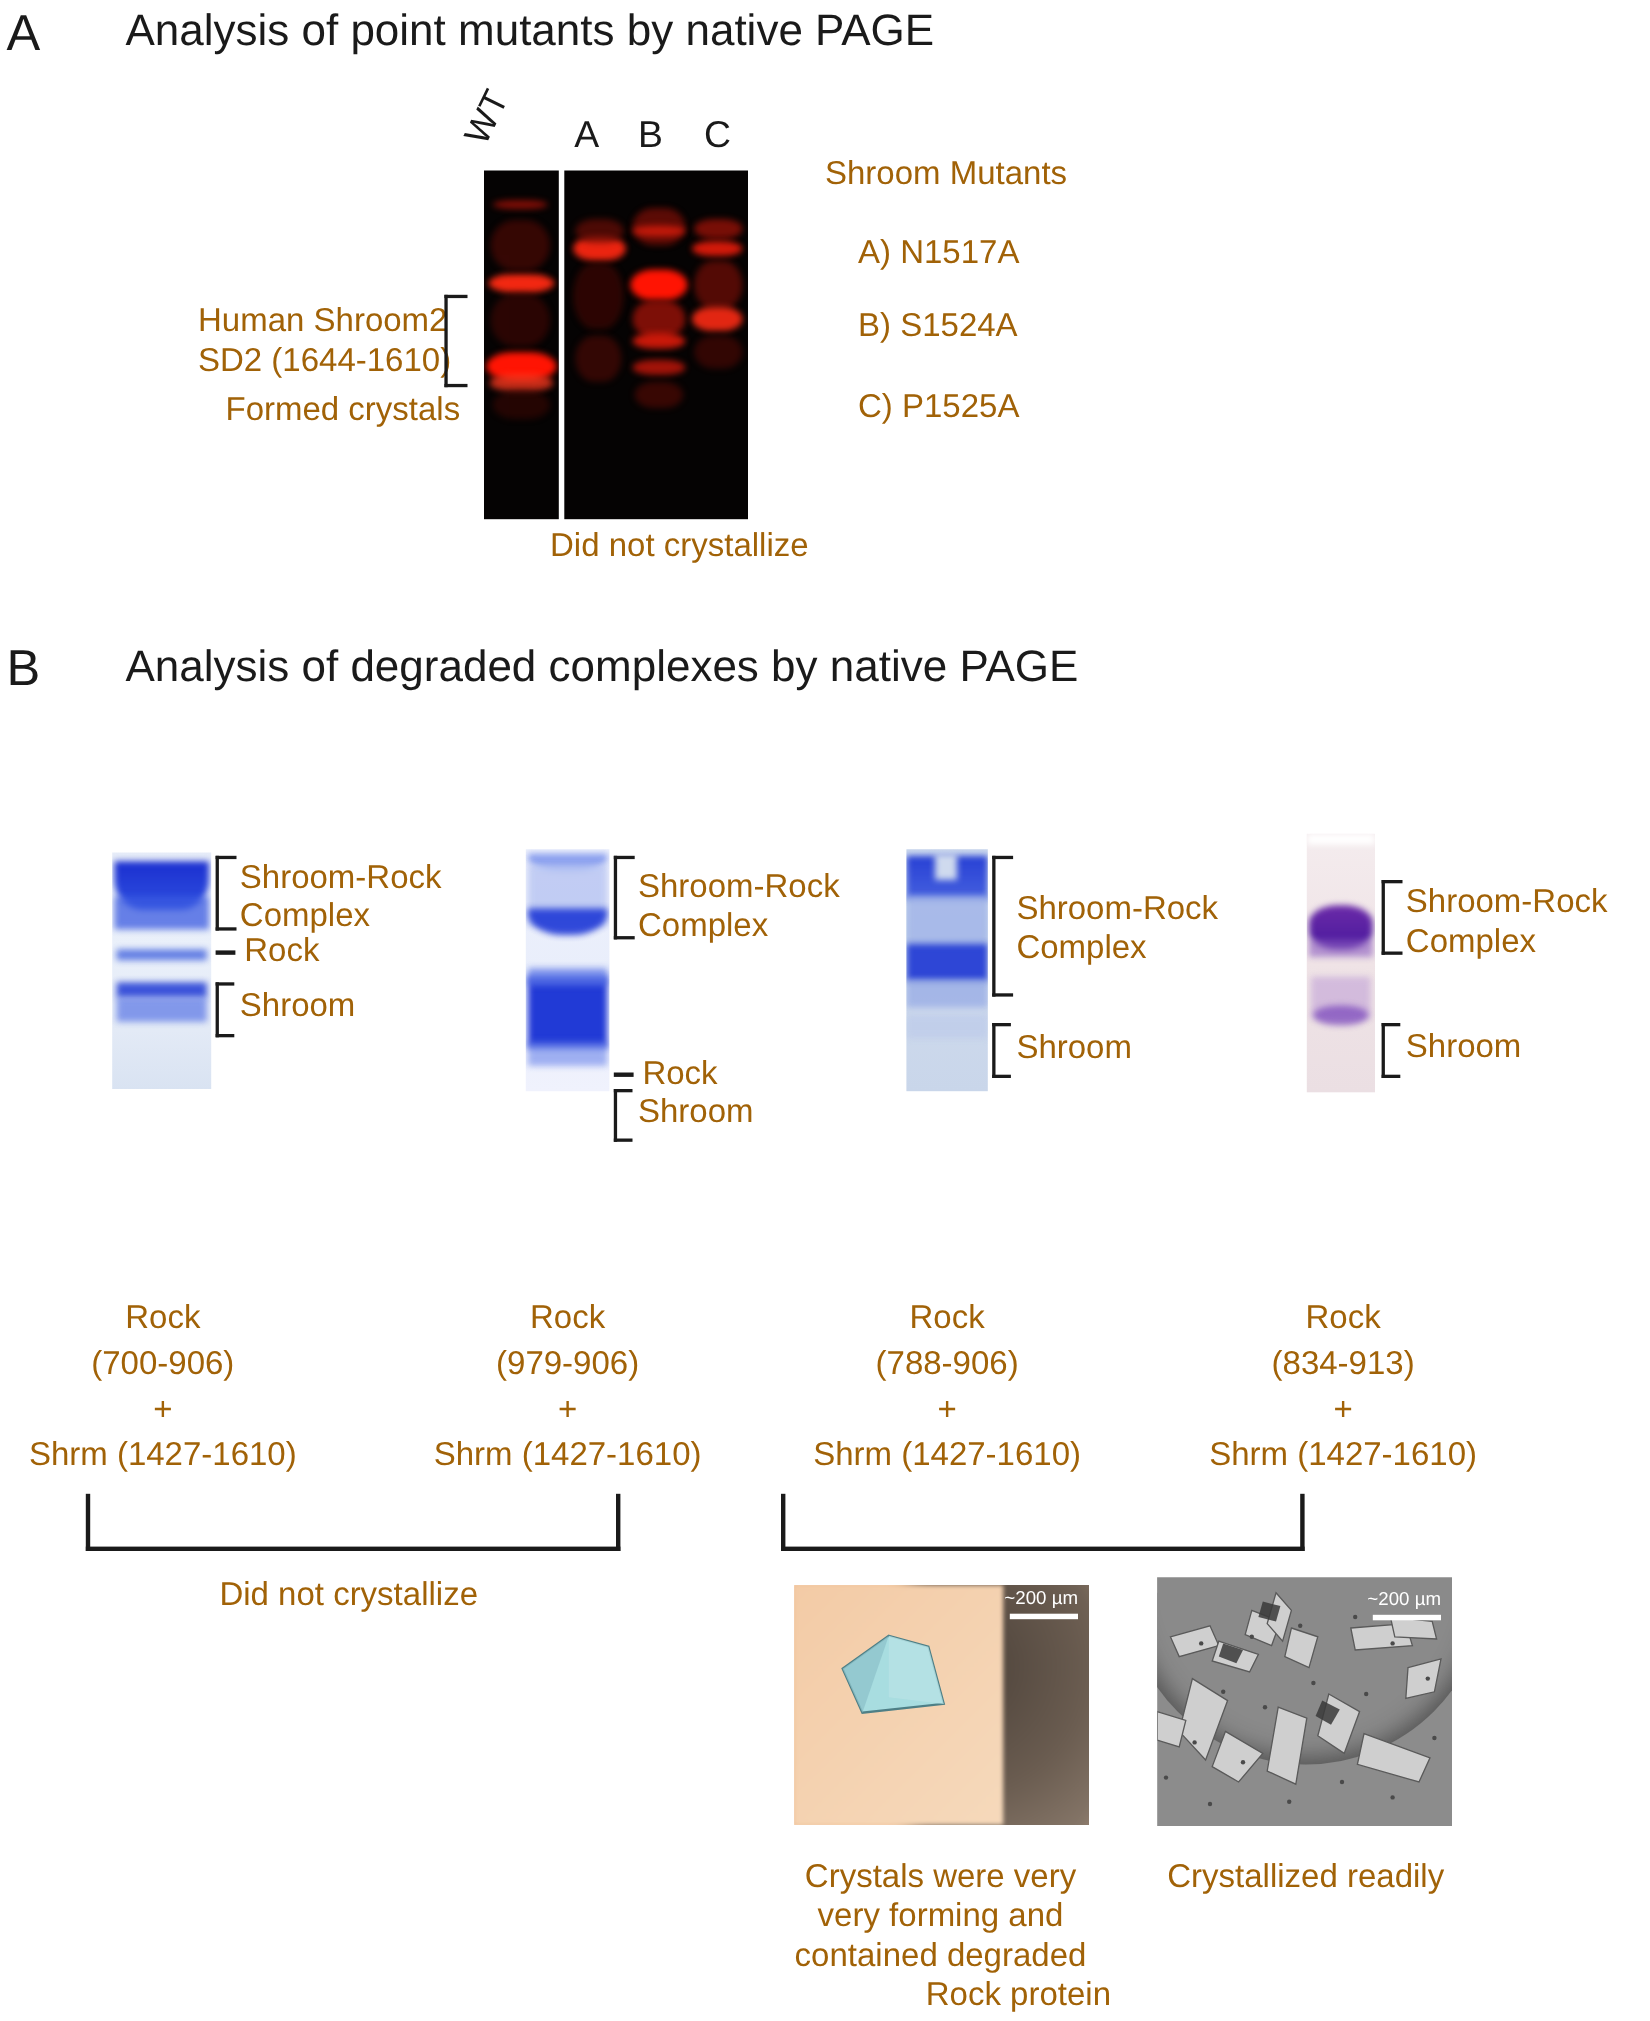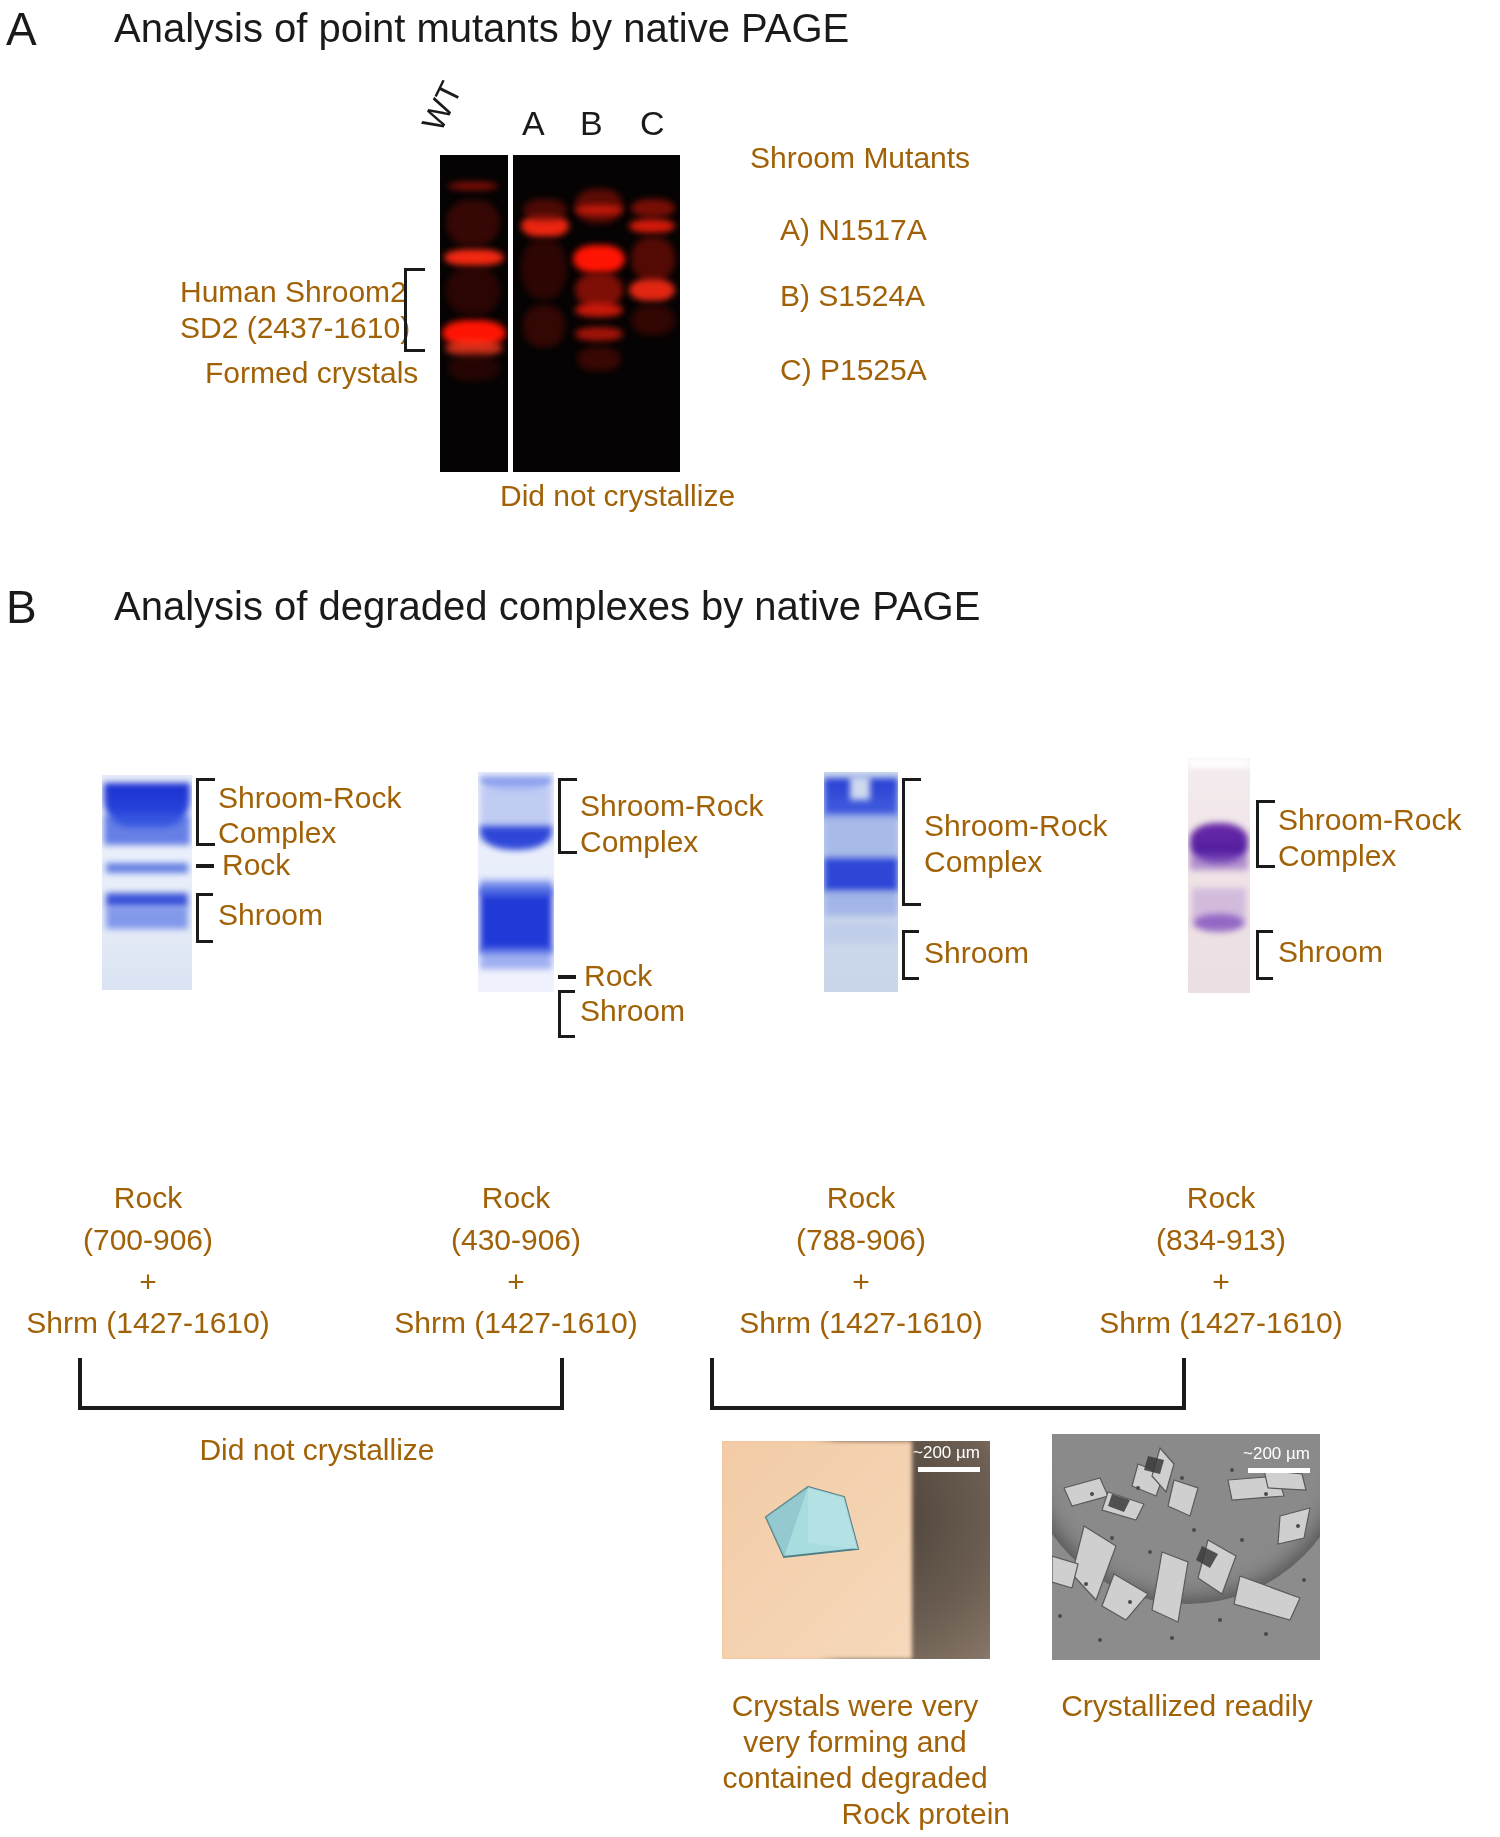--- a/index.html
+++ b/index.html
@@ -87,21 +87,21 @@
   <div class="bandR" style="left:64px; top:192px; width:44px; height:24px; background:#5a0a04; opacity:.6;"></div>
 
   <div class="bandR" style="left:118px; top:44px; width:44px; height:18px; background:#8c1007; opacity:.85;"></div>
   <div class="bandR" style="left:116px; top:64px; width:46px; height:14px; background:#e81c0b; opacity:.9;"></div>
   <div class="bandR" style="left:118px; top:82px; width:44px; height:44px; background:#6d0d06; opacity:.75;"></div>
   <div class="bandR" style="left:116px; top:124px; width:46px; height:22px; background:#f52a14; opacity:.92;"></div>
   <div class="bandR" style="left:118px; top:150px; width:44px; height:30px; background:#4a0804; opacity:.65;"></div>
 </div>
 
 <div class="abs txt" style="left:180px; top:274px;">Human Shroom2</div>
-<div class="abs txt" style="left:180px; top:310px;">SD2 (2437-1610)</div>
+<div class="abs txt" style="left:180px; top:310px;">SD2 (1644-1610)</div>
 <div class="brk-left" style="left:404px; top:268px; width:18px; height:78px;"></div>
 <div class="abs txt" style="left:205px; top:355px;">Formed crystals</div>
 
 <div class="abs txt" style="left:750px; top:140px;">Shroom Mutants</div>
 <div class="abs txt" style="left:780px; top:212px;">A) N1517A</div>
 <div class="abs txt" style="left:780px; top:278px;">B) S1524A</div>
 <div class="abs txt" style="left:780px; top:352px;">C) P1525A</div>
 
 <div class="abs txt" style="left:500px; top:478px;">Did not crystallize</div>
 
@@ -139,21 +139,21 @@
 </div>
 <div class="brk-left" style="left:558px; top:778px; width:16px; height:70px;"></div>
 <div class="abs txt" style="left:580px; top:788px;">Shroom-Rock</div>
 <div class="abs txt" style="left:580px; top:824px;">Complex</div>
 <div class="brk-dash" style="left:558px; top:975px; width:18px;"></div>
 <div class="abs txt" style="left:584px; top:958px;">Rock</div>
 <div class="brk-left" style="left:558px; top:990px; width:14px; height:42px;"></div>
 <div class="abs txt" style="left:580px; top:993px;">Shroom</div>
 
 <div class="abs txt" style="left:473px; top:1180px; text-align:center; width:86px;">Rock</div>
-<div class="abs txt" style="left:433px; top:1222px; text-align:center; width:166px;">(430-906)</div>
+<div class="abs txt" style="left:433px; top:1222px; text-align:center; width:166px;">(979-906)</div>
 <div class="abs txt" style="left:473px; top:1264px; text-align:center; width:86px;">+</div>
 <div class="abs txt" style="left:388px; top:1305px; text-align:center; width:256px;">Shrm (1427-1610)</div>
 
 <div class="gelB" style="left:824px; top:772px; width:74px; height:220px; background:linear-gradient(to bottom,#ccd9ee 0%,#c2d2ea 35%,#cdd9ec 65%,#c9d6ea 100%);">
   <div class="bandB" style="left:0px; top:6px; width:74px; height:40px; background:linear-gradient(to bottom,#1a33d2,#3a57de); opacity:.92;"></div>
   <div class="bandB" style="left:26px; top:4px; width:20px; height:24px; background:#cfdaee;"></div>
   <div class="bandB" style="left:0px; top:42px; width:74px; height:46px; background:#9fb2e8; opacity:.75;"></div>
   <div class="bandB" style="left:0px; top:86px; width:74px; height:34px; background:#1d37d4; opacity:.9;"></div>
   <div class="bandB" style="left:0px; top:118px; width:74px; height:26px; background:#8aa0e4; opacity:.6;"></div>
   <div class="bandB" style="left:0px; top:150px; width:74px; height:22px; background:#b9c7ea; opacity:.55;"></div>

